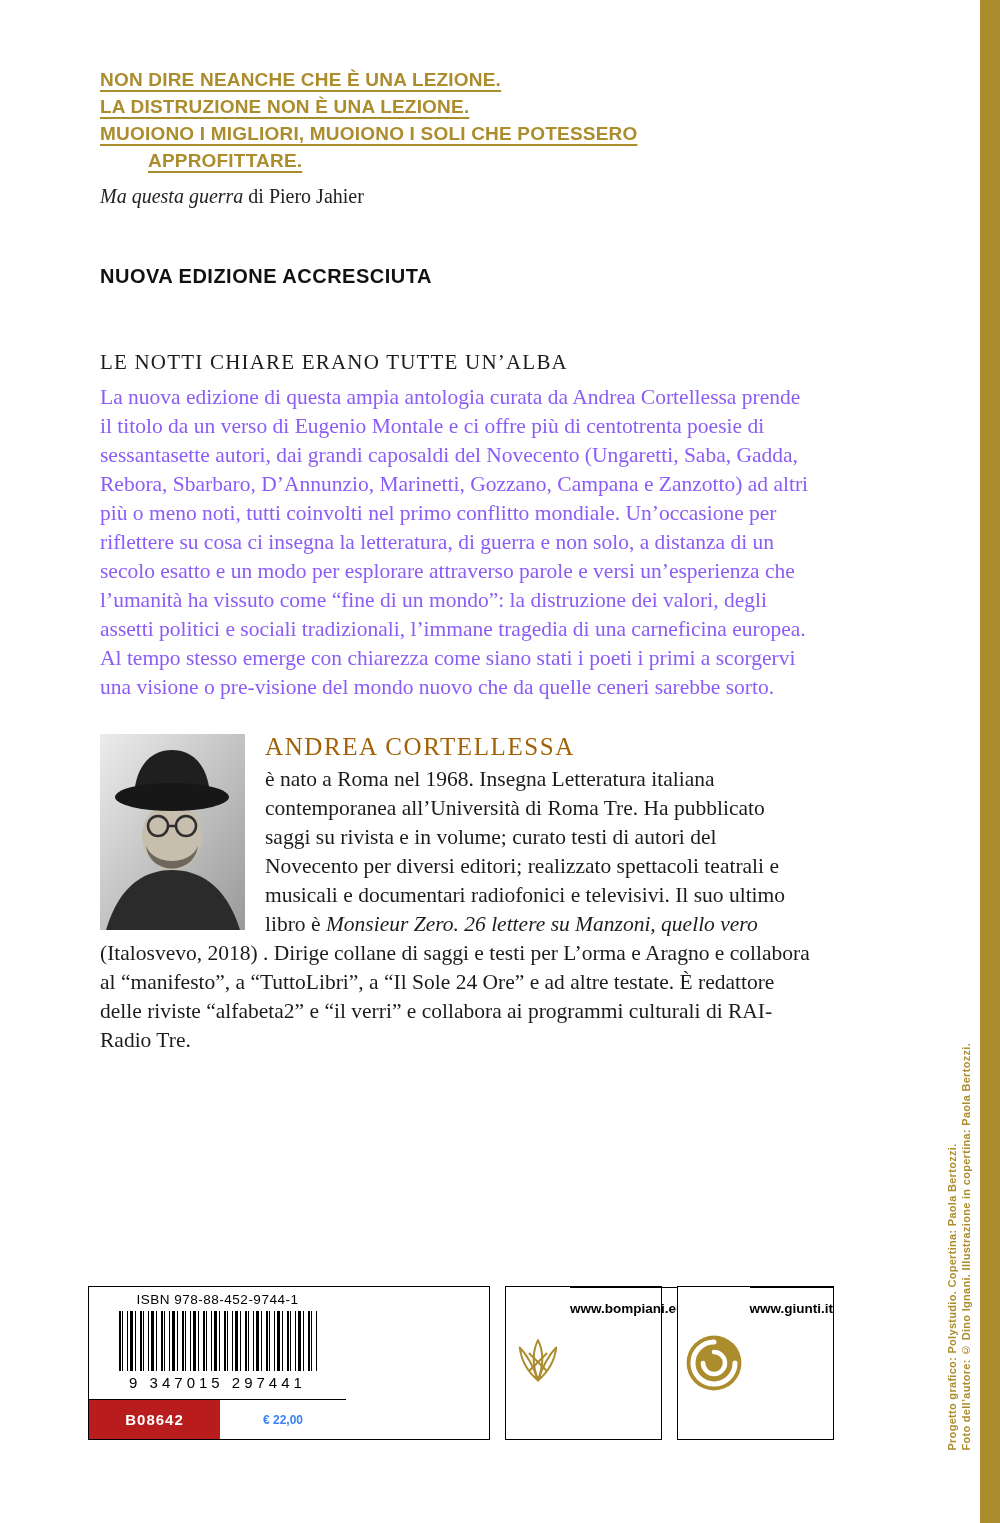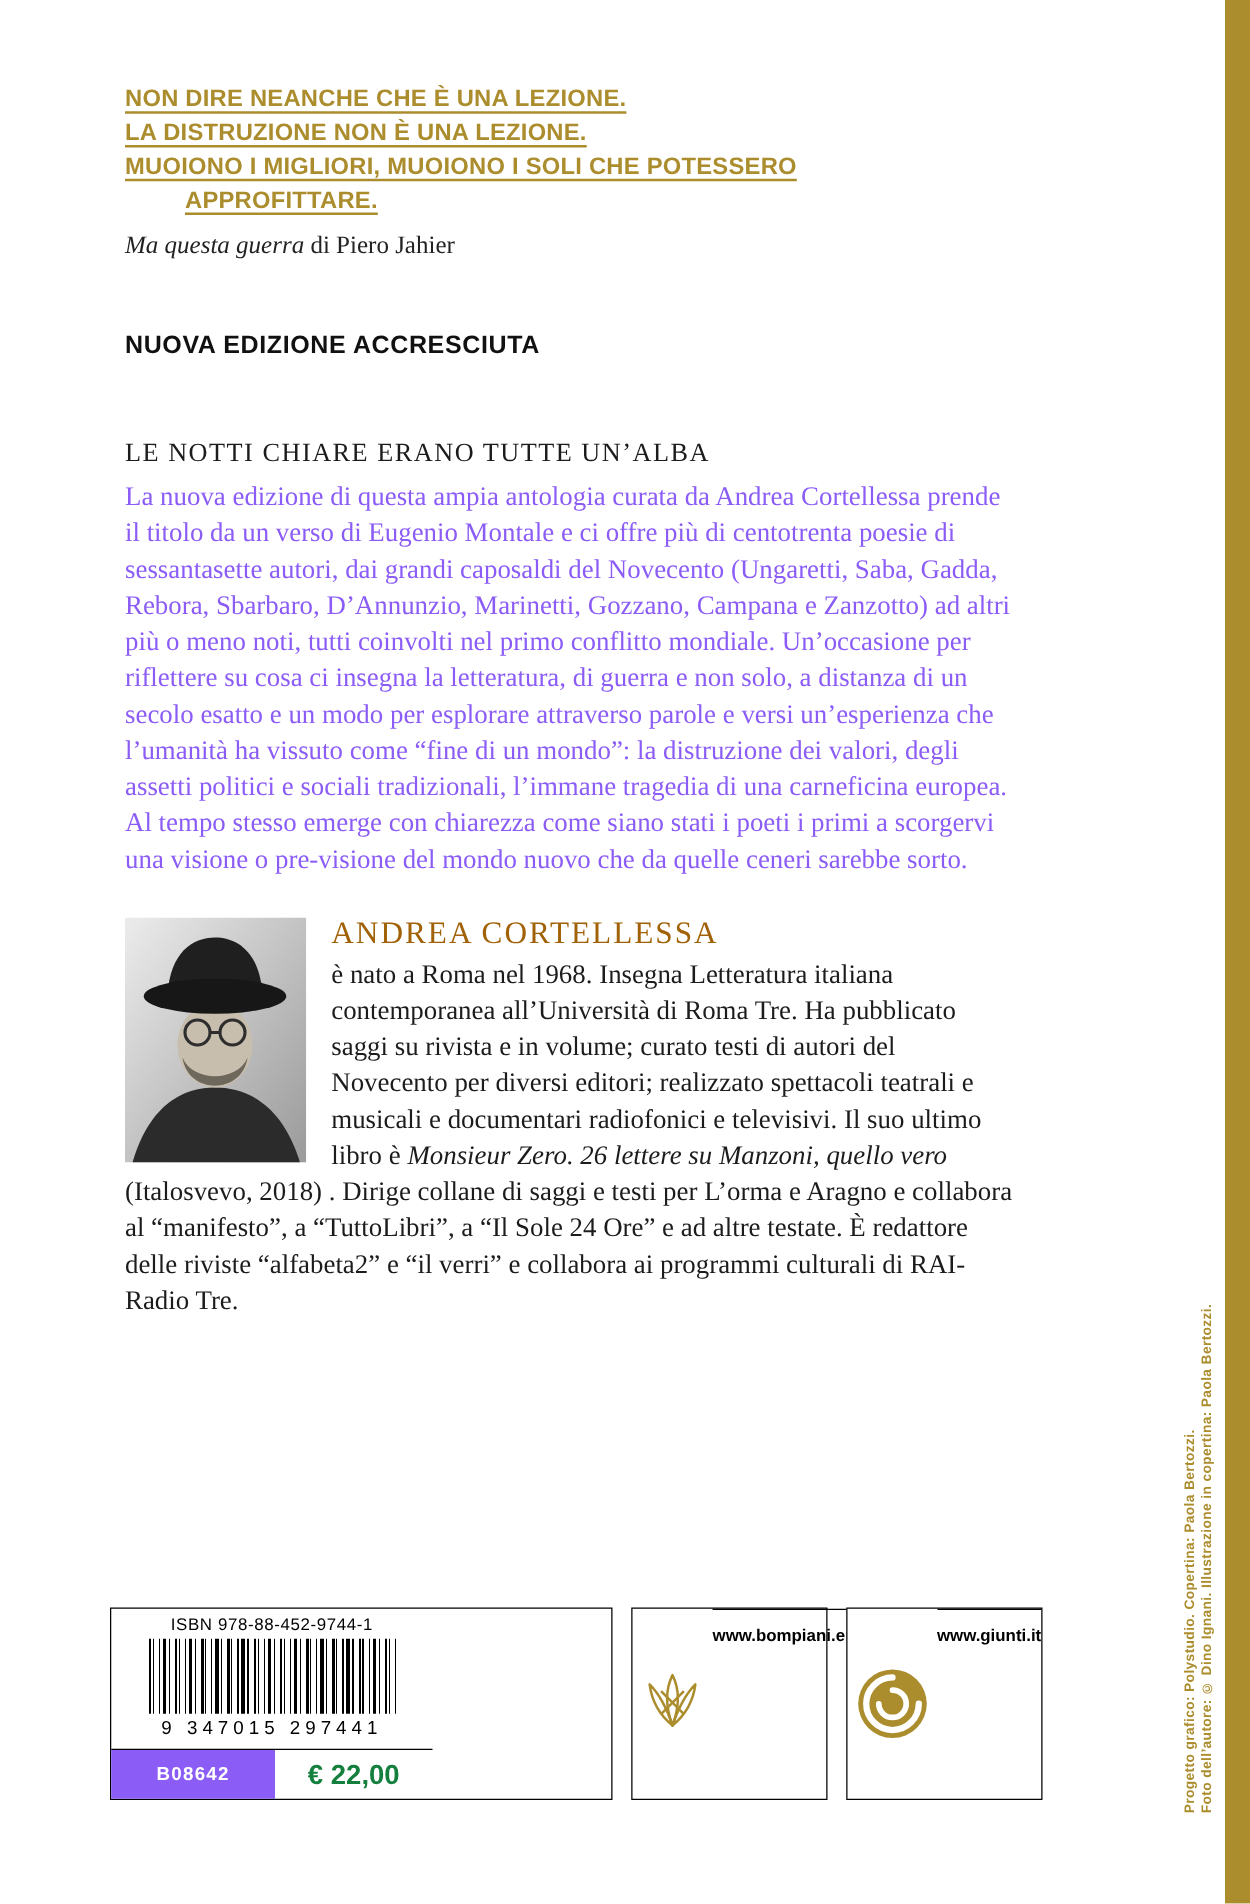--- a/index.html
+++ b/index.html
@@ -45,24 +45,24 @@
   .barcode-cell{grid-column:1;grid-row:1;display:flex;flex-direction:column;align-items:center;padding-top:5px;}
   .isbn-label{font-size:13.5px;letter-spacing:.5px;color:#000;}
   .barcode{width:198px;height:60px;margin-top:4px;
            background:repeating-linear-gradient(90deg,#000 0 2px,#fff 2px 3px,#000 3px 4px,#fff 4px 8px,
            #000 8px 9px,#fff 9px 11px,#000 11px 14px,#fff 14px 16px,#000 16px 17px,#fff 17px 21px);}
   .barcode-digits{margin-top:3px;font-size:15px;letter-spacing:4px;color:#000;}
   .series-cell{grid-column:2;grid-row:1 / span 2;border-left:1.5px solid #000;display:flex;
                flex-direction:column;align-items:center;justify-content:center;
                font-family:"Liberation Serif",serif;font-size:17px;letter-spacing:2.5px;line-height:1.55;color:#111;}
   .price-row{grid-column:1;grid-row:2;display:flex;border-top:1.5px solid #000;}
-  .code-chip{flex:0 0 131px;background:#8b5cf6;color:#fff;display:flex;align-items:center;justify-content:center;
+  .code-chip{flex:0 0 131px;background:#b91c1c;color:#fff;display:flex;align-items:center;justify-content:center;
              font-weight:bold;font-size:15px;letter-spacing:1px;}
-  .price-chip{flex:1;display:flex;align-items:center;justify-content:center;color:#15803d;
-              font-weight:bold;font-size:22px;}
+  .price-chip{flex:1;display:flex;align-items:center;justify-content:center;color:#3b82f6;
+              font-weight:bold;font-size:12px;}
   .box-logo{width:157px;display:flex;}
   .logo-area{flex:1;display:flex;align-items:center;justify-content:center;}
   .site-strip{height:40px;border-top:1.5px solid #000;display:flex;align-items:center;justify-content:center;
               font-weight:bold;font-size:13.5px;color:#000;}
 </style>
 </head>
 <body>
 
 <div class="page">
 

